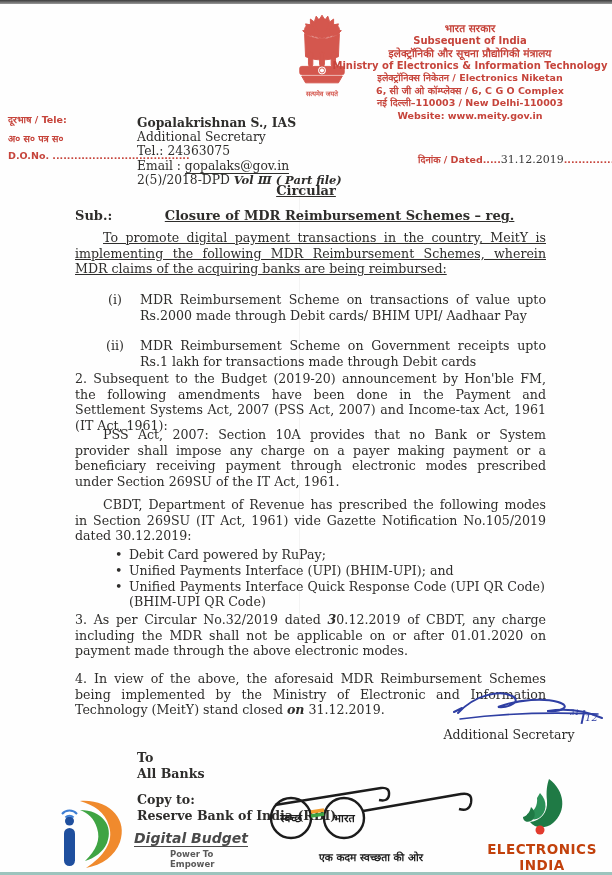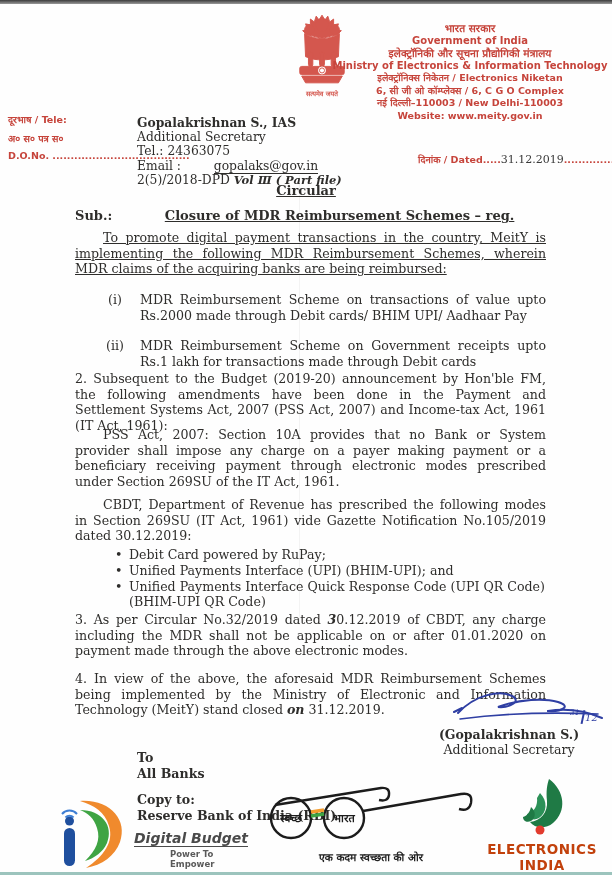--- a/index.html
+++ b/index.html
@@ -26,21 +26,21 @@
   
   .hdr-text{left:330px;top:22px;width:280px;text-align:center;color:var(--red);font-family:"DejaVu Sans",sans-serif;}
   .hdr-text div{line-height:12.5px;}
   .h-hi{font-size:10.5px;font-weight:bold;}
   .h-en{font-size:10px;font-weight:bold;}
   .h-sm{font-size:9.5px;font-weight:bold;}
 
   
   .officer{left:137px;top:116px;width:300px;font-size:12.3px;line-height:14.2px;}
   .officer .nm{font-weight:bold;}
-  .email-u{border-bottom:1px solid var(--ink);margin-left:29px;}
+  .email-u{border-bottom:1px solid var(--ink);}
   .hand{font-style:italic;font-weight:bold;font-family:"DejaVu Serif",serif;}
 
   
   .mlabel{color:var(--red);font-family:"DejaVu Sans",sans-serif;font-weight:bold;font-size:9.5px;}
   .dated{left:418px;top:153px;width:194px;white-space:nowrap;}
   .dated .dt{color:#3a3a3a;font-family:"DejaVu Serif",serif;font-weight:normal;font-size:11px;}
 
   
   .title{left:0;top:183px;width:612px;text-align:center;font-size:13px;font-weight:bold;}
   .title span{text-decoration:underline;}
@@ -98,21 +98,21 @@
         <circle cx="30" cy="59.2" r="2.6" fill="none" stroke="#d4574e" stroke-width="1"></circle>
 
         <path d="M9,65 L51,65 L47,72 L13,72 Z"></path>
       </g>
     </svg>
     <div style="font-size:6.5px;color:#d4574e;font-weight:bold;">सत्यमेव जयते</div>
   </div>
 
   <div class="abs hdr-text">
     <div class="h-hi">भारत सरकार</div>
-    <div class="h-en">Government of India</div>
+    <div class="h-en">Subsequent of India</div>
     <div class="h-hi">इलेक्ट्रॉनिकी और सूचना प्रौद्योगिकी मंत्रालय</div>
     <div class="h-en">Ministry of Electronics &amp; Information Technology</div>
     <div class="h-sm">इलेक्ट्रॉनिक्स निकेतन / Electronics Niketan</div>
     <div class="h-sm">6, सी जी ओ कॉम्प्लेक्स / 6, C G O Complex</div>
     <div class="h-sm">नई दिल्ली–110003 / New Delhi-110003</div>
     <div class="h-sm">Website: www.meity.gov.in</div>
   </div>
 
   <div class="abs officer">
     <div class="nm">Gopalakrishnan S., IAS</div>
@@ -165,21 +165,20 @@
     <g fill="none" stroke="#2f3fa3" stroke-width="2" stroke-linecap="round">
       <path d="M6,26 L14,22 M10,27 C28,8 52,4 64,10 C74,15 62,22 50,21 C72,13 96,12 110,16 C124,20 114,26 100,25"></path>
       <path d="M100,25 C120,22 140,26 154,32"></path>
       <path d="M12,33 C50,28 100,26 150,28" stroke-width="1.6"></path>
     </g>
   </svg>
   <div class="abs hand-date">
     <span class="sup">31</span><span class="bar"></span><span>12</span>
   </div>
   <div class="abs sig-name">
-    <div class="n">(Gopalakrishnan S.)</div>
     <div>Additional Secretary</div>
   </div>
 
   <div class="abs recip" style="left:137px;top:750px;">
     <div>To</div>
     <div>All Banks</div>
   </div>
   <div class="abs recip" style="left:137px;top:792px;">
     <div>Copy to:</div>
     <div>Reserve Bank of India (RBI)</div>

